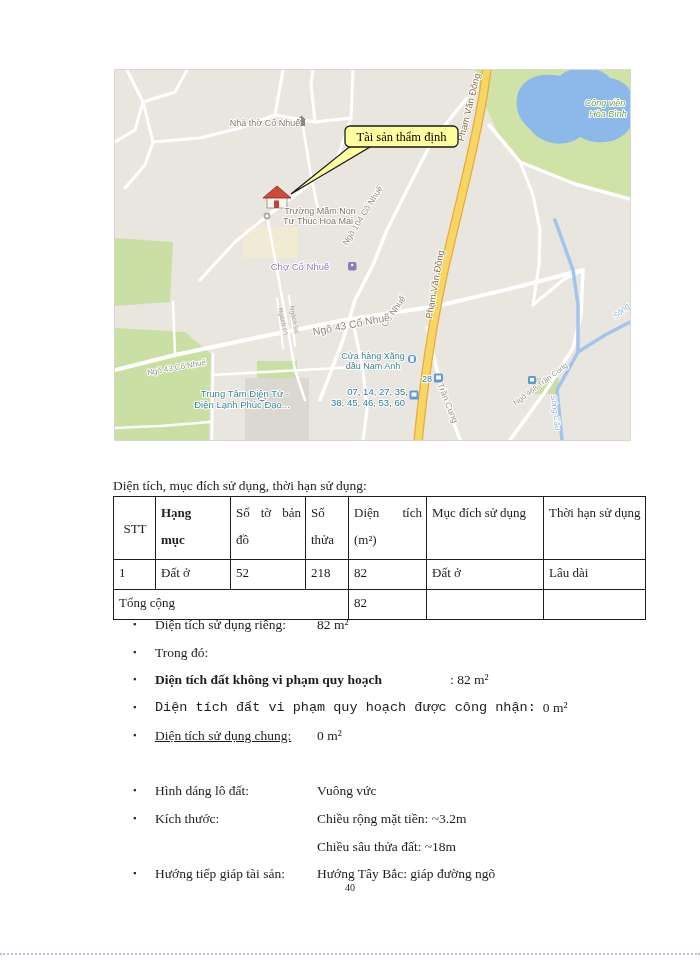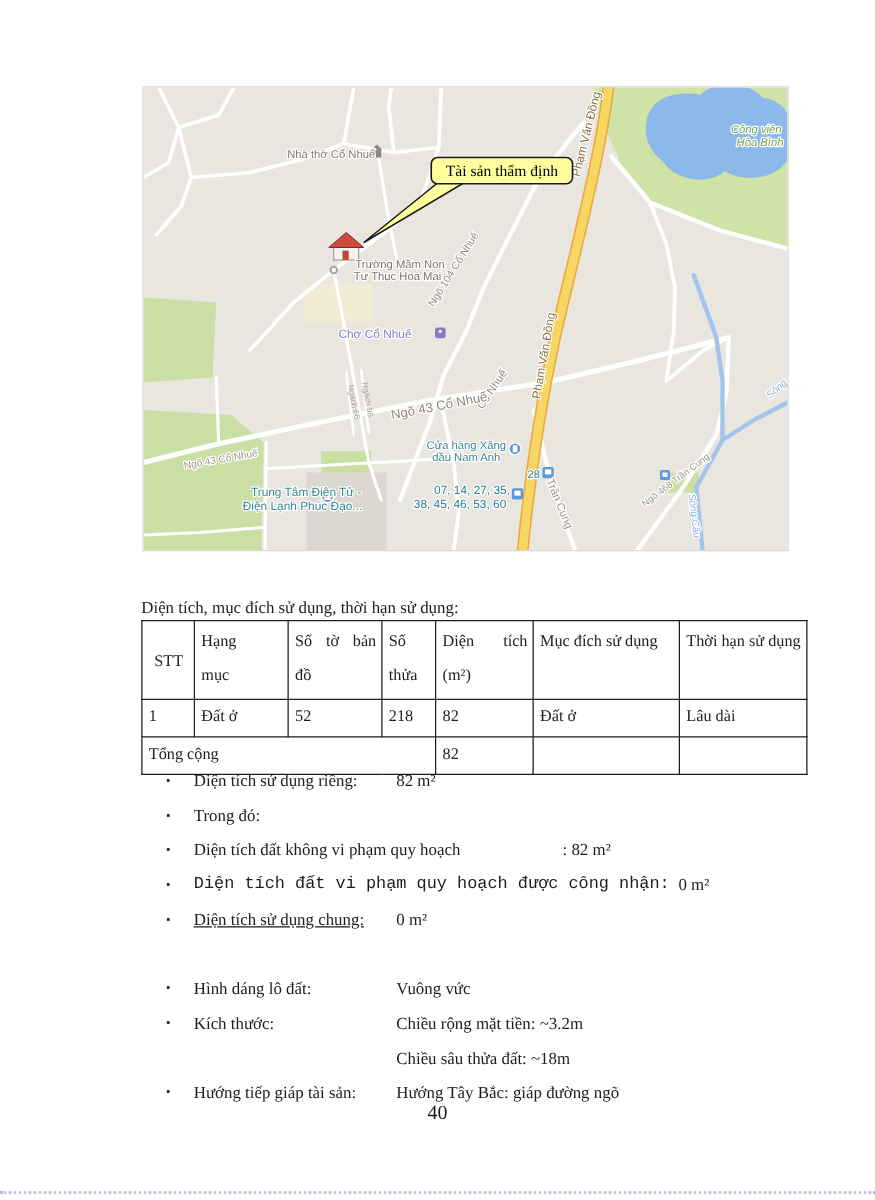--- a/index.html
+++ b/index.html
@@ -7,32 +7,32 @@
        font-family:"Liberation Serif","DejaVu Serif",serif;color:#1d1d1d;}
   .map-wrap{position:absolute;left:115px;top:70px;width:515px;height:370px;outline:1px solid #d9d7d2;}
   .mt{font-family:"Liberation Sans","DejaVu Sans",sans-serif;paint-order:stroke;stroke:#ffffff;stroke-width:2px;stroke-linejoin:round;}
   .mt-n{font-family:"Liberation Sans","DejaVu Sans",sans-serif;}
   .intro{position:absolute;left:113px;top:478px;font-size:13.5px;}
   table.main{position:absolute;left:113px;top:496px;border-collapse:collapse;table-layout:fixed;width:532px;font-size:13px;}
   table.main td,table.main th{border:1px solid #1d1d1d;padding:2px 4px 2px 5px;font-weight:normal;vertical-align:top;text-align:left;overflow:hidden;}
   table.main th{text-align:justify;line-height:27px;height:58px;}
   table.main th.vmid{vertical-align:middle;text-align:center;}
   table.main td{height:25px;line-height:22px;}
-  th .hw{display:inline-block;width:46px;text-align:left;}
+  th .hw{display:inline-block;width:46px;text-align:left;font-weight:bold;}
   .bullets{position:absolute;left:133px;top:611px;width:480px;font-size:13.5px;}
   .brow{display:flex;align-items:flex-start;height:27.7px;line-height:27.7px;}
   .brow.tall{height:55.4px;}
   .bmark{flex:0 0 22px;font-size:9px;line-height:27.7px;}
   .blab{flex:0 0 162px;}
-  .blab.wide{flex:0 0 295px;}
+  .blab.wide{flex:0 0 295px;font-weight:bold;}
   .blab.just{text-align:justify;line-height:27.7px;text-decoration:underline;}
   .bval{line-height:27.7px;}
   .bval2 div{line-height:27.7px;}
   .inline-lab{flex:0 0 auto;margin-right:7px;font-family:Liberation Mono, monospace;}
-  .pagenum{position:absolute;left:0;top:882px;width:700px;text-align:center;font-size:16px;}
+  .pagenum{position:absolute;left:0;top:882px;width:700px;text-align:center;font-size:10px;}
   .page-edge{position:absolute;left:0;top:953px;width:700px;border-top:2px dotted #bcbcd8;}
 </style>
 </head>
 <body>
 
 <div class="map-wrap">
 <svg width="515" height="370" viewBox="0 0 515 370" xmlns="http://www.w3.org/2000/svg">
 
   <rect x="0" y="0" width="515" height="370" fill="#e9e6e0"></rect>
 

